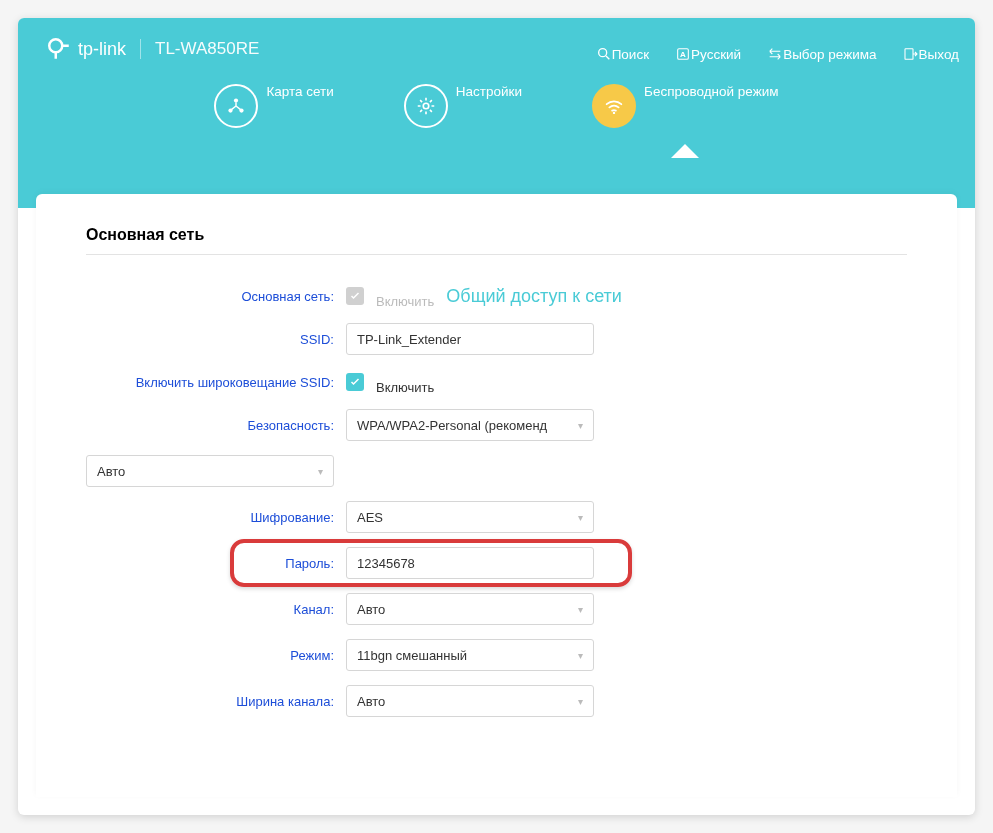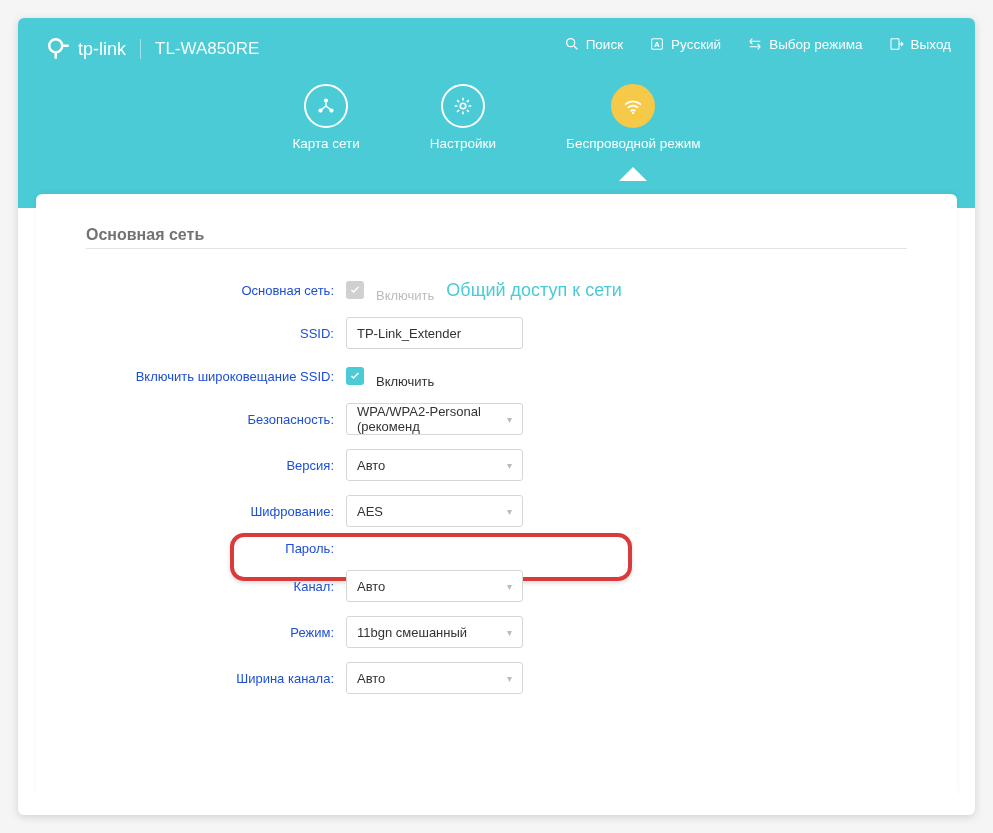--- a/index.html
+++ b/index.html
@@ -1,38 +1,38 @@
 <!DOCTYPE html>
 <html><head>
 <meta charset="utf-8">
 <style>
 * { margin:0; padding:0; box-sizing:border-box; }
 body { font-family:-apple-system,BlinkMacSystemFont,"Segoe UI",Arial,sans-serif; background:#f5f5f5; width:993px; height:833px; overflow:hidden; }
 .window { position:relative; margin:18px; width:957px; height:797px; background:#fff; border-radius:6px; box-shadow:0 2px 8px rgba(0,0,0,.15); overflow:hidden; }
 .header-bg { background:#4acbd6; height:190px; position:relative; }
-.topbar { display:flex; align-items:flex-start; justify-content:space-between; padding:18px 24px 0 28px; color:#fff; }
+.topbar { display:flex; align-items:flex-end; justify-content:space-between; padding:18px 16px 0 28px; color:#fff; }
 .brand { display:flex; align-items:center; gap:14px; }
 .logo { display:flex; align-items:center; gap:6px; font-size:18px; font-weight:400; }
 .model { font-size:17px; font-weight:300; opacity:.95; border-left:1px solid rgba(255,255,255,.5); padding-left:14px; }
 .top-actions { display:flex; align-items:center; gap:26px; font-size:13.5px; }
-.top-action { display:flex; align-items:center; gap:6px; cursor:pointer; }
+.top-action { display:flex; align-items:center; cursor:pointer; }
 .top-action svg { width:16px; height:16px; }
 .nav { display:flex; align-items:flex-start; justify-content:center; gap:70px; margin-top:22px; }
-.nav-item { display:flex; flex-direction:column; align-items:center; gap:8px; cursor:pointer; color:#fff; position:relative; }
+.nav-item { display:flex; flex-direction:row; align-items:flex-start; gap:8px; cursor:pointer; color:#fff; position:relative; }
 .nav-icon-circle { width:44px; height:44px; border:2px solid #fff; border-radius:50%; display:flex; align-items:center; justify-content:center; }
 .nav-item.active .nav-icon-circle { background:#f7c948; border-color:#f7c948; }
 .nav-label { font-size:13.5px; font-weight:500; }
 .nav-item.active::after { content:""; position:absolute; bottom:-30px; left:50%; transform:translateX(-50%); width:0; height:0; border-left:14px solid transparent; border-right:14px solid transparent; border-bottom:14px solid #fff; }
 .content { position:absolute; top:176px; left:18px; right:18px; bottom:18px; background:#fff; border-radius:6px 6px 0 0; padding:32px 50px; box-shadow:0 -2px 6px rgba(0,0,0,.04); }
-.section-title { font-size:16px; color:#737373; font-weight:600; border-bottom:1px solid #e3e3e3; padding-bottom:4px; }
+.section-title { font-size:16px; color:#000000; font-weight:600; border-bottom:1px solid #e3e3e3; padding-bottom:10px; }
 .form { margin-top:28px; }
 .row { display:flex; align-items:center; margin-bottom:14px; position:relative; }
 .row-label { width:260px; text-align:right; padding-right:12px; font-size:13px; color:#1d4ed8; }
 .row-control { display:flex; align-items:center; gap:12px; }
-.ctl { width:177px; height:32px; border:1px solid #d6d6d6; border-radius:3px; padding:0 10px; font-size:13px; color:#333; background:#fff; display:flex; align-items:center; justify-content:space-between; }
+.ctl { width:248px; height:32px; border:1px solid #d6d6d6; border-radius:3px; padding:0 10px; font-size:13px; color:#333; background:#fff; display:flex; align-items:center; justify-content:space-between; }
 input.ctl { outline:none; }
 .select-arrow { color:#bbb; font-size:10px; }
 .chk { width:18px; height:18px; border-radius:3px; display:flex; align-items:center; justify-content:center; color:#fff; }
 .chk.on { background:#4acbd6; }
 .chk.off { background:#d0d0d0; }
 .chk-label { font-size:13px;margin-top:11px; }
 .chk-label.dim { color:#bbb; }
 .link { color:#4acbd6; font-size:18px; cursor:pointer; }
 .highlight-box { position:absolute; border:4px solid #d93b3b; border-radius:14px; left:144px; width:402px; height:48px; top:-8px; pointer-events:none; box-shadow:0 2px 4px rgba(0,0,0,.15); }
 .nav-icon-circle svg { width:22px; height:22px; }
@@ -158,21 +158,20 @@
         <div class="row-label">Безопасность:</div>
         <div class="row-control">
           <div class="ctl">
             <span>WPA/WPA2-Personal (рекоменд</span>
             <span class="select-arrow">▾</span>
           </div>
         </div>
       </div>
 
       <div class="row">
-        <div class="row-label">Версия:</div>
         <div class="row-control">
           <div class="ctl">
             <span>Авто</span>
             <span class="select-arrow">▾</span>
           </div>
         </div>
       </div>
 
       <div class="row">
         <div class="row-label">Шифрование:</div>
@@ -180,20 +179,23 @@
           <div class="ctl">
             <span>AES</span>
             <span class="select-arrow">▾</span>
           </div>
         </div>
       </div>
 
       <div class="row" style="position:relative">
         <div class="highlight-box"></div>
         <div class="row-label">Пароль:</div>
+        <div class="row-control">
+          <input class="ctl" value="12345678" style="">
+        </div>
       </div>
 
       <div class="row">
         <div class="row-label">Канал:</div>
         <div class="row-control">
           <div class="ctl">
             <span>Авто</span>
             <span class="select-arrow">▾</span>
           </div>
         </div>

